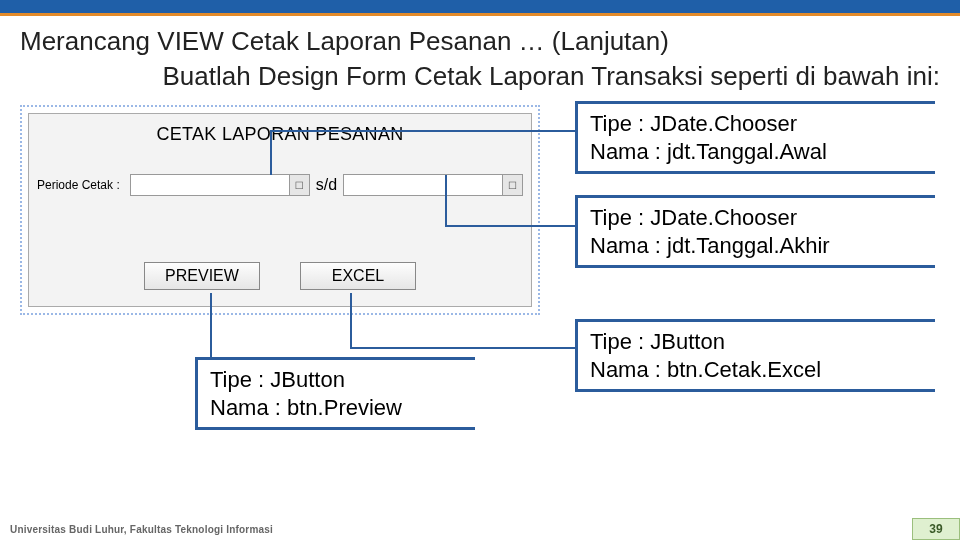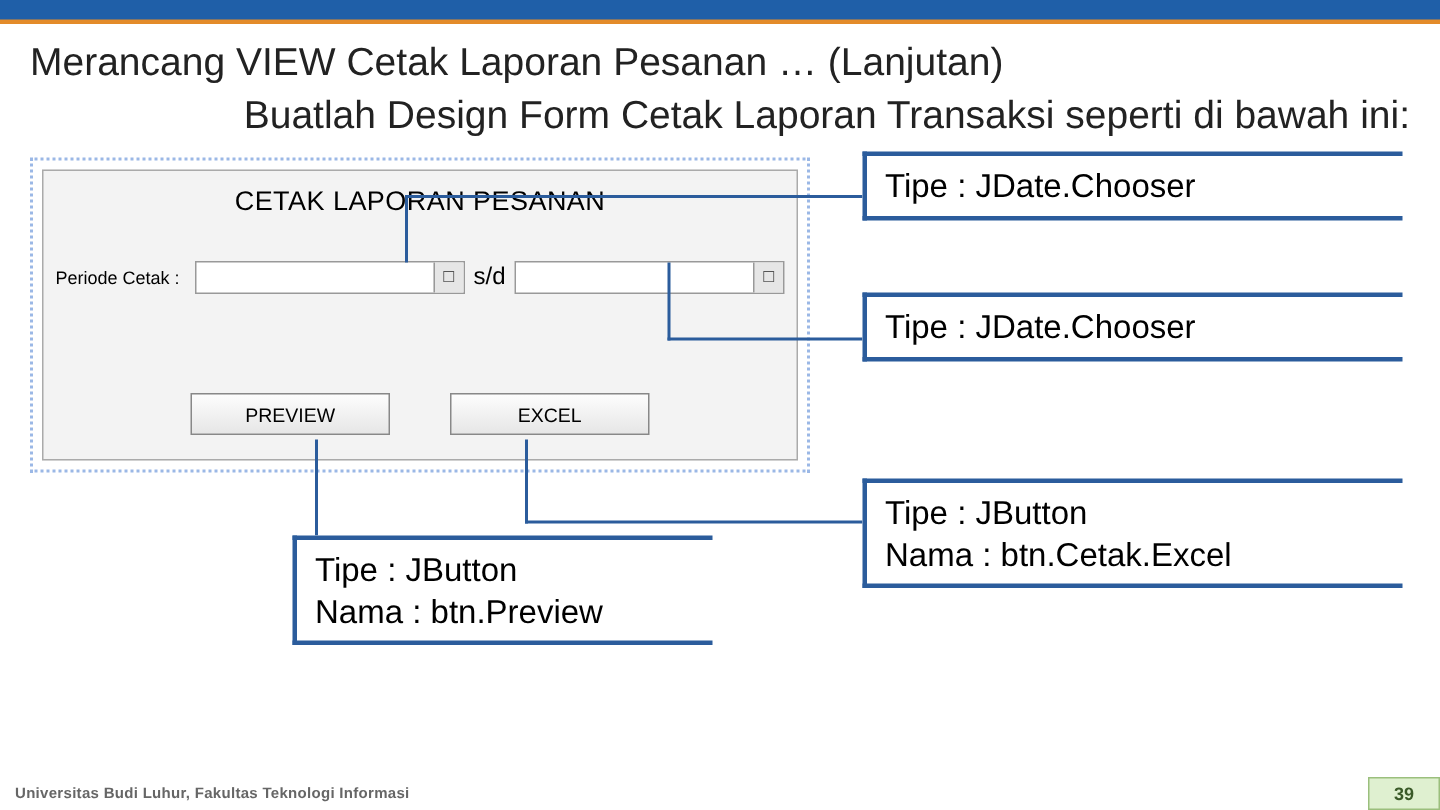--- a/index.html
+++ b/index.html
@@ -16,21 +16,21 @@
   .form-wrap { position: absolute; left: 0; top: 10px; width: 520px; height: 210px; border: 2px dotted #9bb8e6; padding: 6px; }
   .form-panel { width: 100%; height: 100%; border: 1px solid #aaa; background: #f3f3f3; position: relative; }
   .form-title { font-weight: normal; font-size: 18px; font-family: "Trebuchet MS", Arial, sans-serif; text-align: center; padding-top: 10px; letter-spacing: 0.3px; }
   .periode-row { position: absolute; top: 60px; left: 8px; right: 8px; display: flex; align-items: center; gap: 6px; font-size: 12px; }
   .periode-label { white-space: nowrap; margin-right: 4px; }
   .datefield { flex: 1; display: flex; align-items: center; height: 22px; background: #fff; border: 1px solid #999; }
   .datefield .inp { flex: 1; height: 100%; }
   .datefield .calbtn { width: 20px; height: 100%; border-left: 1px solid #999; background: #e6e6e6; display: flex; align-items: center; justify-content: center; font-size: 10px; color: #555; }
   .sd { font-size: 16px; }
   .btnrow { position: absolute; bottom: 16px; left: 0; right: 0; display: flex; gap: 40px; justify-content: center; }
-  .jbtn { width: 133px; height: 28px; border: 1px solid #888; background: linear-gradient(#fdfdfd,#e6e6e6); font-size: 13px; display: flex; align-items: center; justify-content: center; }
+  .jbtn { width: 116px; height: 28px; border: 1px solid #888; background: linear-gradient(#fdfdfd,#e6e6e6); font-size: 16px; display: flex; align-items: center; justify-content: center; }
 
   
   .anno { position: absolute; border-left: 3px solid #2b5c9c; border-top: 3px solid #2b5c9c; border-bottom: 3px solid #2b5c9c; padding: 6px 10px 6px 12px; font-size: 22px; line-height: 1.25; background: #fff; }
   .anno-right { left: 555px; width: 360px; }
   .anno1 { top: 6px; }
   .anno2 { top: 100px; }
   .anno3 { top: 224px; }
   .anno-left { position: absolute; left: 175px; top: 262px; width: 280px; border-left: 3px solid #2b5c9c; border-top: 3px solid #2b5c9c; border-bottom: 3px solid #2b5c9c; padding: 6px 10px 6px 12px; font-size: 22px; line-height: 1.25; background: #fff; }
 
   
@@ -88,23 +88,25 @@
       <div class="line l1v"></div>
       <div class="line l1"></div>
       <div class="line l2v"></div>
       <div class="line l2"></div>
       <div class="line l3v"></div>
       <div class="line l3"></div>
       <div class="line l4v"></div>
 
       <div class="anno anno-right anno1">
         <div>Tipe  : JDate.Chooser</div>
+        <div>Nama : jdt.Tanggal.Awal</div>
       </div>
       <div class="anno anno-right anno2">
         <div>Tipe  : JDate.Chooser</div>
+        <div>Nama : jdt.Tanggal.Akhir</div>
       </div>
       <div class="anno anno-right anno3">
         <div>Tipe  : JButton</div>
         <div>Nama : btn.Cetak.Excel</div>
       </div>
       <div class="anno-left">
         <div>Tipe  : JButton</div>
         <div>Nama : btn.Preview</div>
       </div>
 

